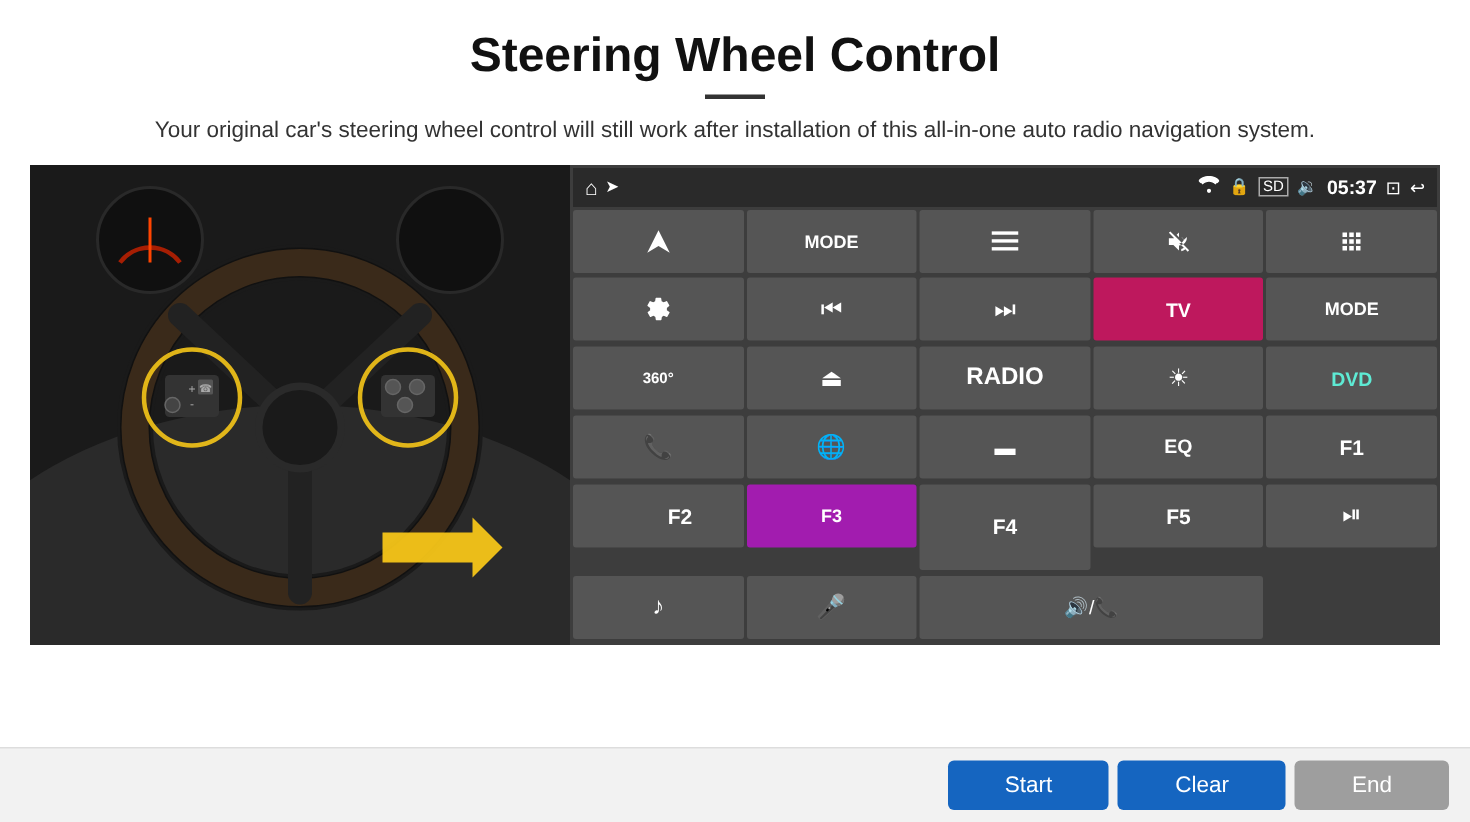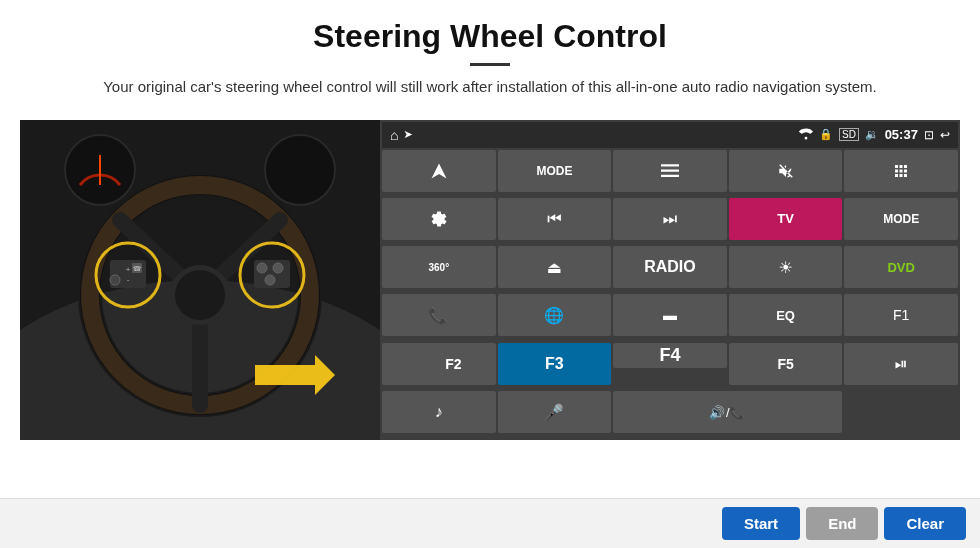--- a/index.html
+++ b/index.html
@@ -7,21 +7,21 @@
       width: 980px;
       height: 548px;
       background: #fff;
       font-family: Arial, sans-serif;
       overflow: hidden;
       position: relative;
     }
 
     .page-header {
       text-align: center;
-      padding: 18px 40px 21px;
+      padding: 18px 40px 11px;
     }
 
     .page-title {
       font-size: 32px;
       font-weight: 900;
       color: #111;
       margin-bottom: 8px;
     }
 
     .title-divider {
@@ -47,23 +47,23 @@
     .steering-image {
       width: 360px;
       height: 320px;
       background: #222;
       position: relative;
       overflow: hidden;
       flex-shrink: 0;
     }
 
     .action-btn {
-      padding: 8px 22px;
+      padding: 8px 38px;
       font-size: 15px;
-      font-weight: bold;
+      font-weight: normal;
       border: none;
       border-radius: 4px;
       cursor: pointer;
     }
 
     .btn-start { background: #1565c0; color: #fff; }
     .btn-end   { background: #9e9e9e; color: #fff; }
     .btn-clear { background: #1565c0; color: #fff; }
 
     .bottom-buttons-area {
@@ -192,39 +192,39 @@
       </button>
       <button style="background:#555;color:#fff;border:none;height:42px;border-radius:2px;cursor:pointer;font-size:16px;">⏮</button>
       <button style="background:#555;color:#fff;border:none;height:42px;border-radius:2px;cursor:pointer;font-size:16px;">⏭</button>
       <button style="background:#be185d;color:#fff;border:none;height:42px;border-radius:2px;cursor:pointer;font-weight:bold;font-size:13px;">TV</button>
       <button style="background:#555;color:#fff;border:none;height:42px;border-radius:2px;cursor:pointer;font-weight:bold;font-size:12px;">MODE</button>
 
       <button style="background:#555;color:#fff;border:none;height:42px;border-radius:2px;cursor:pointer;font-size:10px;font-weight:bold;">360°</button>
       <button style="background:#555;color:#fff;border:none;height:42px;border-radius:2px;cursor:pointer;font-size:16px;">⏏</button>
       <button style="background:#555;color:#fff;border:none;height:42px;border-radius:2px;cursor:pointer;font-weight:bold;font-size:16px;">RADIO</button>
       <button style="background:#555;color:#fff;border:none;height:42px;border-radius:2px;cursor:pointer;font-size:16px;">☀</button>
-      <button style="background:#555;color:#84cc16;border:none;height:42px;border-radius:2px;cursor:pointer;font-weight:bold;font-size:13px;">DVD</button>
+      <button style="background:#555;color:#5eead4;border:none;height:42px;border-radius:2px;cursor:pointer;font-weight:bold;font-size:13px;">DVD</button>
 
       <button style="background:#555;color:#fff;border:none;height:42px;border-radius:2px;cursor:pointer;font-size:16px;">📞</button>
       <button style="background:#555;color:#fff;border:none;height:42px;border-radius:2px;cursor:pointer;font-size:16px;">🌐</button>
       <button style="background:#555;color:#fff;border:none;height:42px;border-radius:2px;cursor:pointer;font-size:14px;">▬</button>
       <button style="background:#555;color:#fff;border:none;height:42px;border-radius:2px;cursor:pointer;font-weight:bold;font-size:13px;">EQ</button>
-      <button style="background:#555;color:#fff;border:none;height:42px;border-radius:2px;cursor:pointer;font-weight:normal;font-size:14px;">F1</button>
+      <button style="background:#555;color:#fff;border:none;height:42px;border-radius:2px;cursor:pointer;font-weight:bold;font-size:14px;">F1</button>
 
       <button style="background:#555;color:#fff;border:none;height:42px;border-radius:2px;cursor:pointer;font-weight:bold;font-size:14px;padding-left:29px;">F2</button>
-      <button style="background:#0369a1;color:#fff;border:none;height:42px;border-radius:2px;cursor:pointer;font-weight:bold;font-size:16px;">F3</button>
-      <button style="background:#555;color:#fff;border:none;height:25px;border-radius:2px;cursor:pointer;font-weight:bold;font-size:18px;">F4</button>
+      <button style="background:#a21caf;color:#fff;border:none;height:42px;border-radius:2px;cursor:pointer;font-weight:bold;font-size:12px;">F3</button>
+      <button style="background:#555;color:#fff;border:none;height:57px;border-radius:2px;cursor:pointer;font-weight:bold;font-size:14px;">F4</button>
       <button style="background:#555;color:#fff;border:none;height:42px;border-radius:2px;cursor:pointer;font-weight:bold;font-size:14px;">F5</button>
       <button style="background:#555;color:#fff;border:none;height:42px;border-radius:2px;cursor:pointer;font-size:16px;">⏯</button>
 
       <button style="background:#555;color:#fff;border:none;height:42px;border-radius:2px;cursor:pointer;font-size:16px;">♪</button>
       <button style="background:#555;color:#fff;border:none;height:42px;border-radius:2px;cursor:pointer;font-size:16px;">🎤</button>
       <button style="background:#555;color:#fff;border:none;height:42px;border-radius:2px;cursor:pointer;font-size:13px;grid-column:span 2;">🔊/📞</button>
       <div style="background:#3d3d3d;"></div>
     </div>
   </div>
 </div>
 
 <div class="bottom-buttons-area">
   <button class="action-btn btn-start">Start</button>
+  <button class="action-btn btn-clear">Clear</button>
   <button class="action-btn btn-end">End</button>
-  <button class="action-btn btn-clear">Clear</button>
 </div>
 
 </body></html>

